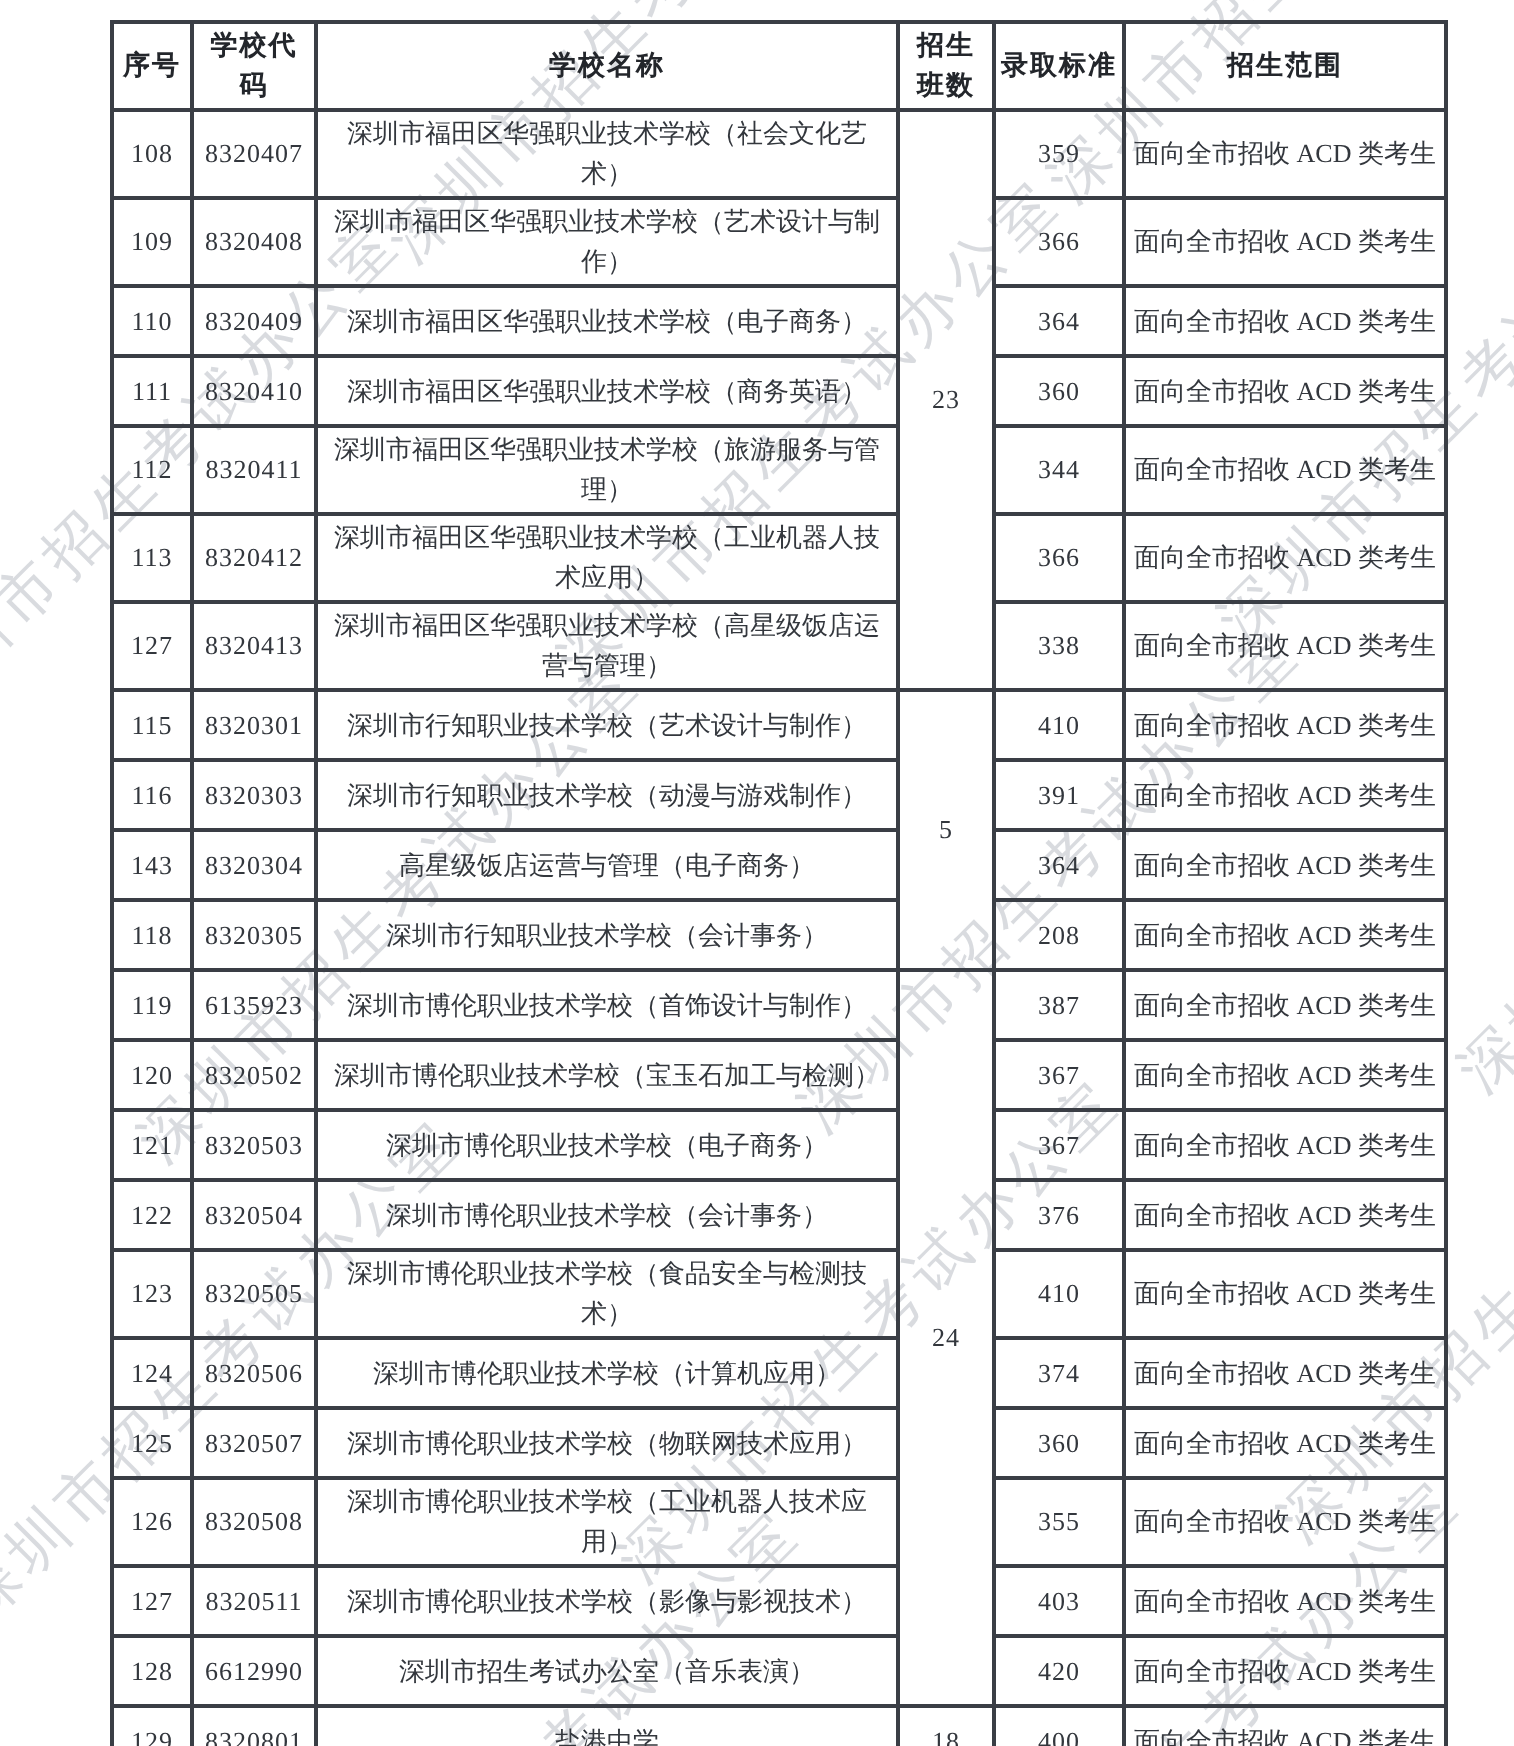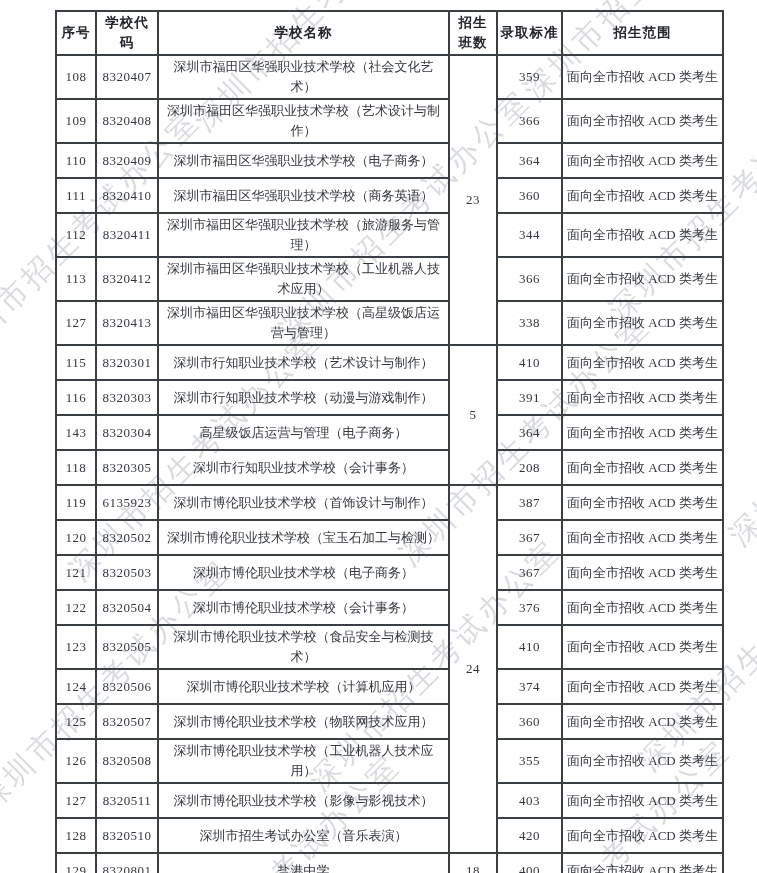--- a/index.html
+++ b/index.html
@@ -242,21 +242,21 @@
       </tr>
       <tr>
         <td class="num-cell">127</td>
         <td class="num-cell">8320511</td>
         <td class="name-cell">深圳市博伦职业技术学校（影像与影视技术）</td>
         <td class="num-cell">403</td>
         <td class="scope-cell">面向全市招收 ACD 类考生</td>
       </tr>
       <tr>
         <td class="num-cell">128</td>
-        <td class="num-cell">8320510</td>
+        <td class="num-cell">6612990</td>
         <td class="name-cell">深圳市招生考试办公室（音乐表演）</td>
         <td class="num-cell">420</td>
         <td class="scope-cell">面向全市招收 ACD 类考生</td>
       </tr>
       <tr>
         <td class="num-cell">129</td>
         <td class="num-cell">8320801</td>
         <td class="name-cell">盐港中学</td>
         <td class="num-cell" rowspan="1">18</td>
         <td class="num-cell">400</td>

